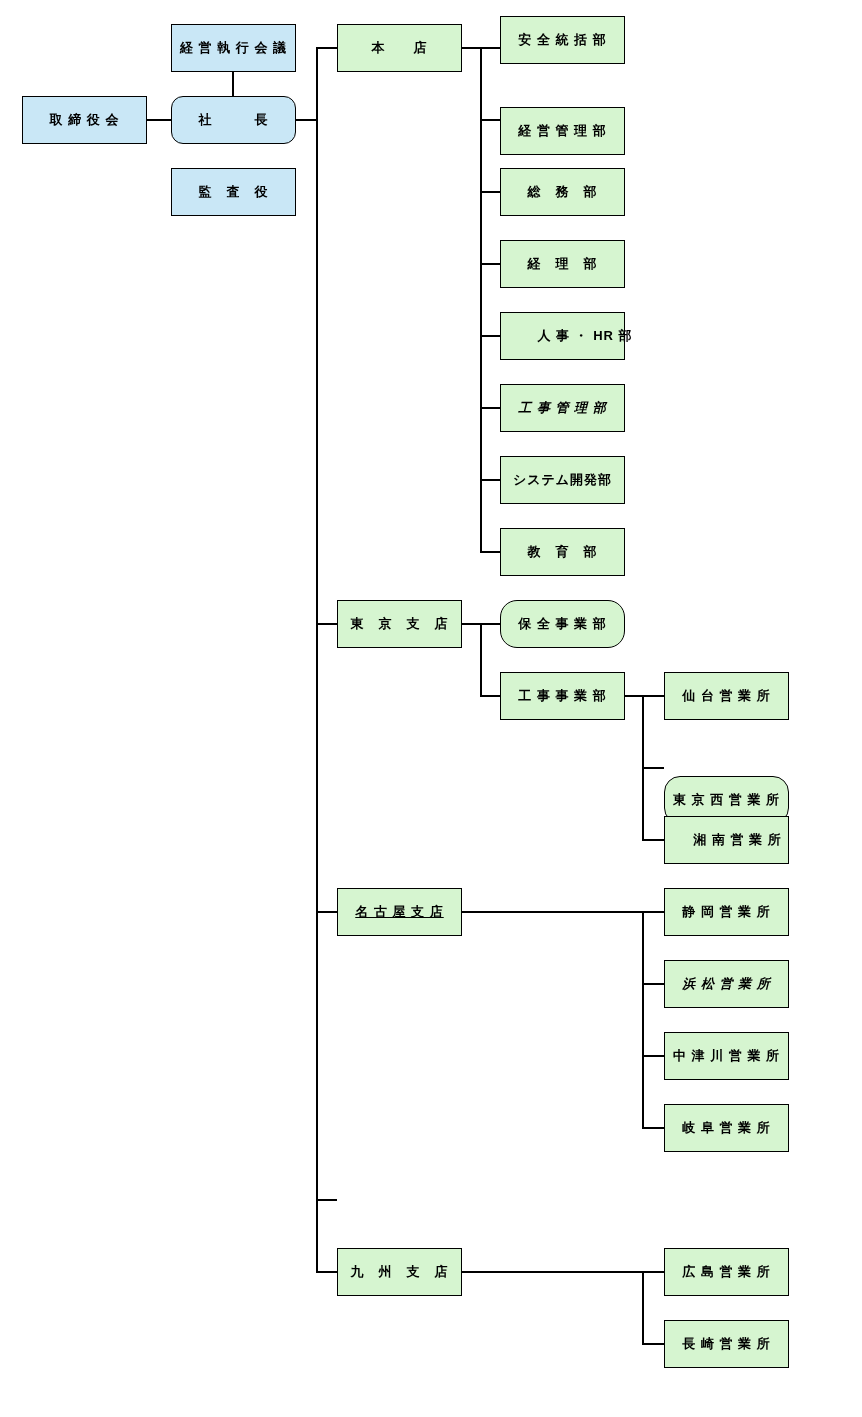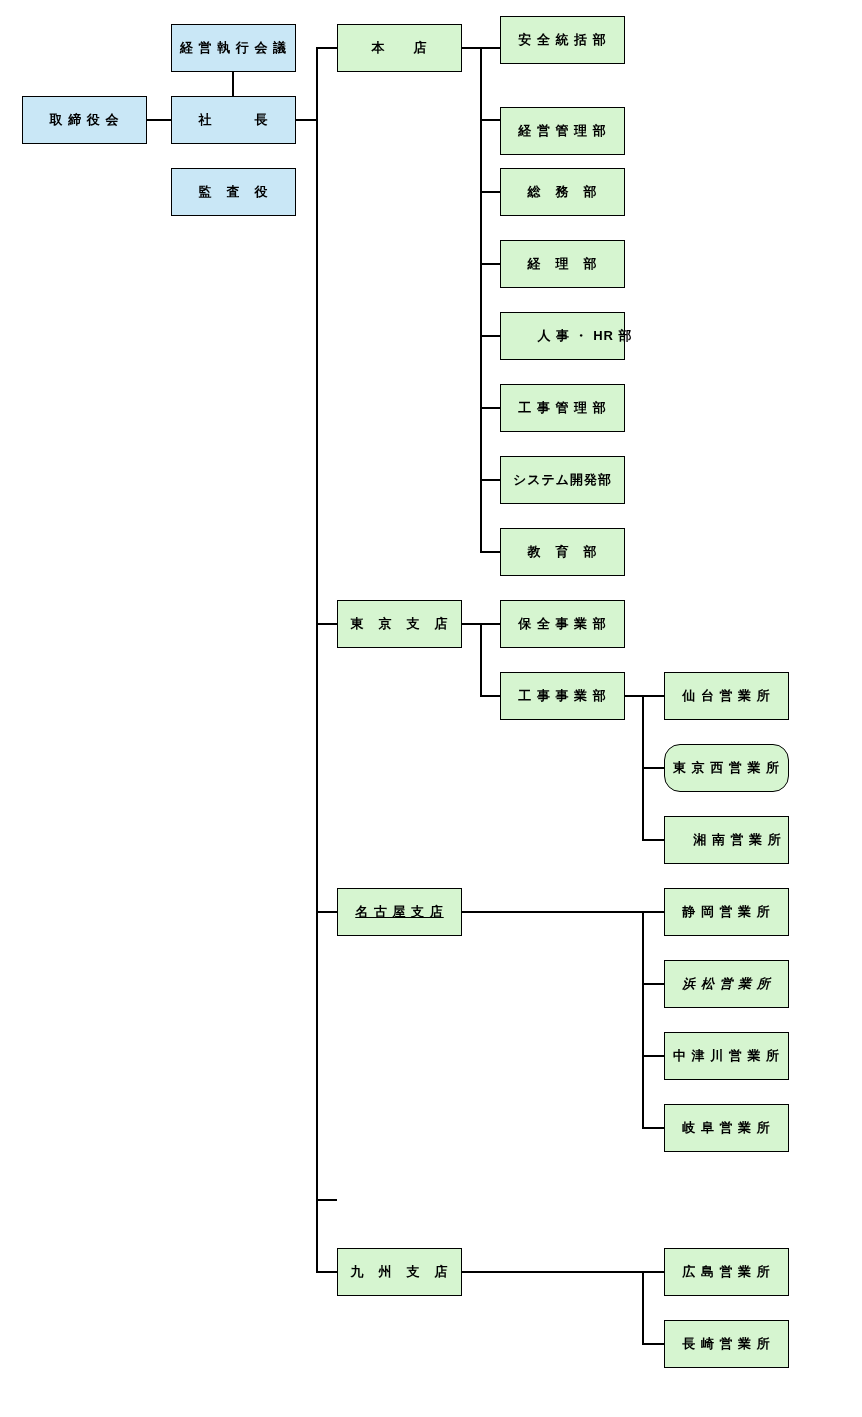--- a/index.html
+++ b/index.html
@@ -37,38 +37,38 @@
     background: var(--connector-color, #000);
   }
 </style>
 </head>
 <body>
 
 <div class="canvas">
 
   <div class="box blue" style="left:171px; top:24px;">経 営 執 行 会 議</div>
   <div class="box blue" style="left:22px;  top:96px;">取 締 役 会</div>
-  <div class="box blue" style="left:171px; top:96px;">社　　　長</div>
+  <div class="box blue" style="left:171px; top:96px;border-radius:12px;">社　　　長</div>
   <div class="box blue" style="left:171px; top:168px;">監　査　役</div>
 
   <div class="box green" style="left:337px; top:24px;">本　　店</div>
   <div class="box green" style="left:500px; top:16px;">安 全 統 括 部</div>
   <div class="box green" style="left:500px; top:96px;margin-top:11px;">経 営 管 理 部</div>
   <div class="box green" style="left:500px; top:168px;">総　務　部</div>
   <div class="box green" style="left:500px; top:240px;">経　理　部</div>
   <div class="box green" style="left:500px; top:312px;padding-left:45px;">人 事 ・ HR 部</div>
-  <div class="box green" style="left:500px; top:384px;">工 事 管 理 部</div>
+  <div class="box green" style="left:500px; top:384px;font-style:italic;">工 事 管 理 部</div>
   <div class="box green" style="left:500px; top:456px;">システム開発部</div>
   <div class="box green" style="left:500px; top:528px;">教　育　部</div>
 
   <div class="box green" style="left:337px; top:600px;">東　京　支　店</div>
-  <div class="box green" style="left:500px; top:600px;">保 全 事 業 部</div>
+  <div class="box green" style="left:500px; top:600px;border-radius:17px;">保 全 事 業 部</div>
   <div class="box green" style="left:500px; top:672px;">工 事 事 業 部</div>
   <div class="box green" style="left:664px; top:672px;">仙 台 営 業 所</div>
-  <div class="box green" style="left:664px; top:744px;border-radius:16px;">東 京 西 営 業 所</div>
+  <div class="box green" style="left:664px; top:776px;border-radius:16px;">東 京 西 営 業 所</div>
   <div class="box green" style="left:664px; top:816px;padding-left:22px;">湘 南 営 業 所</div>
 
   <div class="box green" style="left:337px; top:888px;text-decoration:underline;">名 古 屋 支 店</div>
   <div class="box green" style="left:664px; top:888px;text-align:center;">静 岡 営 業 所</div>
   <div class="box green" style="left:664px; top:960px;font-style:italic;">浜 松 営 業 所</div>
   <div class="box green" style="left:664px; top:1032px;">中 津 川 営 業 所</div>
   <div class="box green" style="left:664px; top:1104px;">岐 阜 営 業 所</div>
 
 
   <div class="box green" style="left:337px; top:1248px;">九　州　支　店</div>

